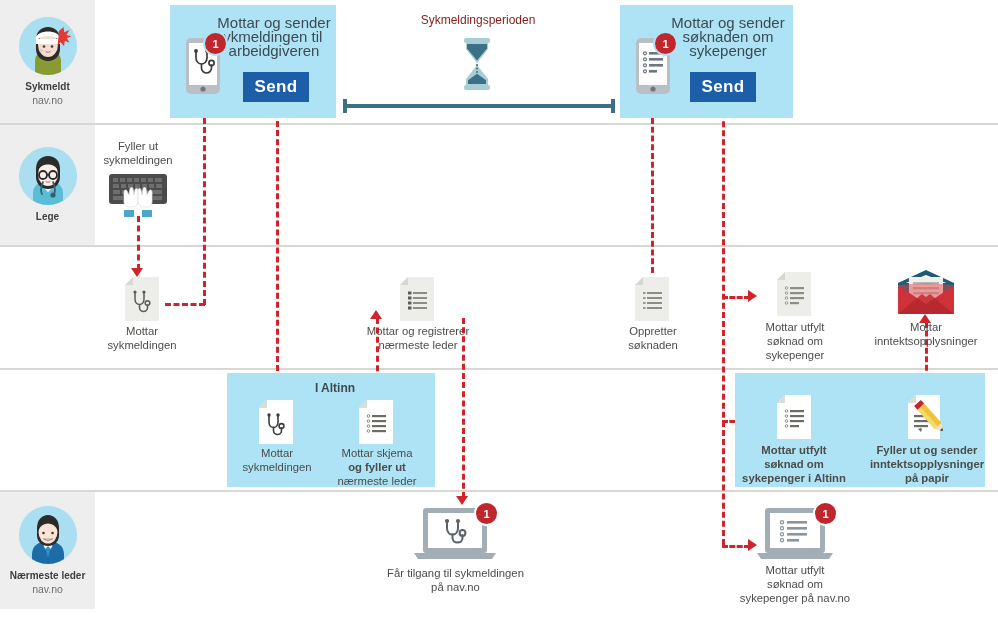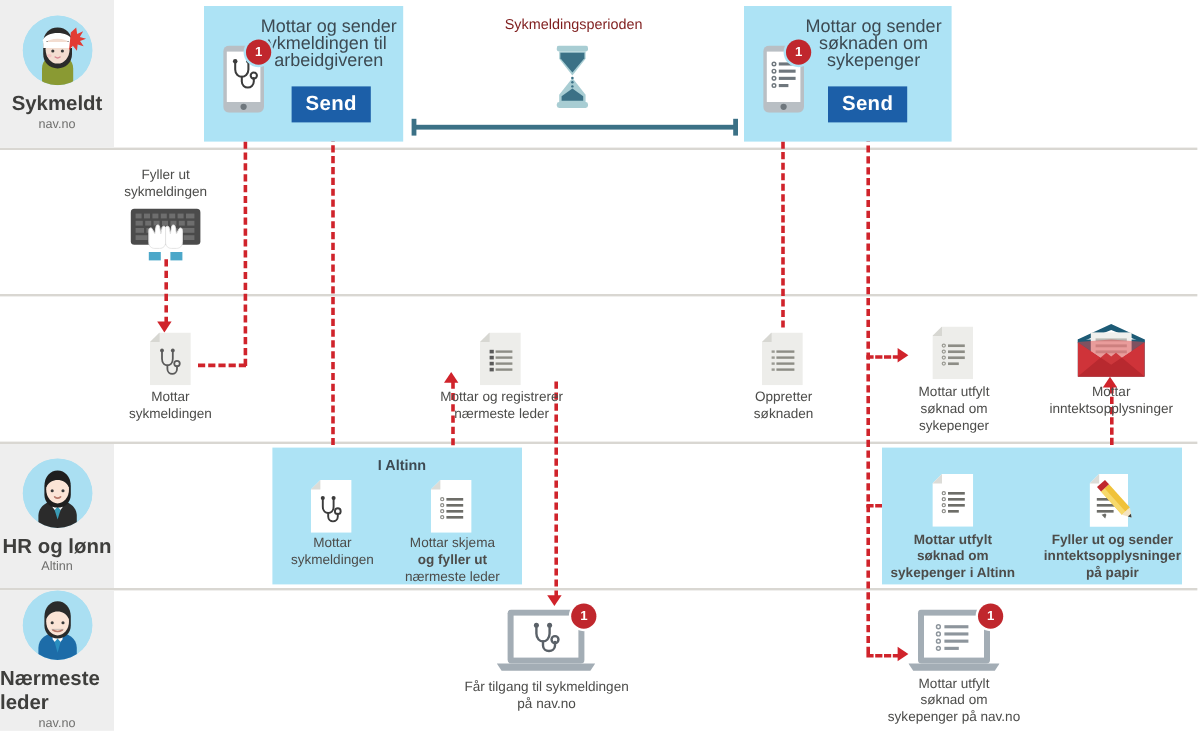--- a/index.html
+++ b/index.html
@@ -16,21 +16,21 @@
   .sidebar-cell{
     position:absolute;left:0;width:95px;
     background:#eeeeee;
     display:flex;flex-direction:column;align-items:center;justify-content:center;
   }
   .avatar{
     width:58px;height:58px;border-radius:50%;
     background:#aadff2;position:relative;overflow:hidden;flex:none;
   }
   .actor-name{
-    font-size:17px;font-weight:bold;color:#3e3e3c;margin-top:6px;line-height:1.15;
+    font-size:10px;font-weight:bold;color:#3e3e3c;margin-top:6px;line-height:1.15;
     text-align:left;letter-spacing:0px;
   }
   .actor-sub{font-size:10.5px;color:#6f6f6d;text-align:center;line-height:1.15;margin-top:1px;}
 
   
   .panel{position:absolute;background:#ade3f5;}
   .panel-title{
     position:absolute;font-size:15px;color:#3d4a52;text-align:center;line-height:1.28;
   }
 
@@ -95,40 +95,42 @@
         <circle cx="33" cy="29.5" r="1.3" fill="#3a3a3a"></circle>
         <path d="M27 34.5q2 1.6 4 0" stroke="#d98b95" stroke-width="1.3" fill="none" stroke-linecap="round"></path>
         <ellipse cx="22" cy="33.5" rx="2" ry="1.4" fill="#f2bfc0" opacity=".8"></ellipse>
         <path d="M40 14l4.5-4 .8 5.3 5-2.2-2.8 4.8 5.2 1.3-5 2 3 4.4-5-1.6-.6 5.2-3.4-4-3.2 3.6z" fill="#e23b33"></path>
       </svg>
     </div>
     <div class="actor-name">Sykmeldt</div>
     <div class="actor-sub">nav.no</div>
   </div>
 
-
-
-  <div class="sidebar-cell" style="top:370px;height:120px;">
+  <div class="sidebar-cell" style="top:125px;height:120px;">
     <div class="avatar">
       <svg width="58" height="58" viewBox="0 0 58 58">
         <circle cx="29" cy="29" r="29" fill="#aadff2"></circle>
-        <path d="M13 48c0-8 7-13 16-13s16 5 16 13v10H13z" fill="#2b2b2b"></path>
-        <path d="M24 34h10l-1 7-4 5-4-5z" fill="#ffffff"></path>
-        <path d="M29 40l2.5 3-2.5 8-2.5-8z" fill="#3b9cb5"></path>
-        <path d="M18 23c0-8 5-13 11-13s11 5 11 13v7c0 7-5 11-11 11s-11-4-11-11z" fill="#1f1f1f"></path>
-        <ellipse cx="29" cy="26" rx="9.5" ry="11.5" fill="#fbe4d6"></ellipse>
-        <path d="M18.5 21c2-6 6-9 10.5-9s8.5 3 10.5 9l-1 3c-2-4-5.5-6-9.5-6s-7.5 2-9.5 6z" fill="#1f1f1f"></path>
-        <circle cx="24.5" cy="27" r="1.3" fill="#3a3a3a"></circle>
-        <circle cx="33.5" cy="27" r="1.3" fill="#3a3a3a"></circle>
-        <path d="M26.5 32q2.5 2.2 5 0" stroke="#b97a6c" stroke-width="1.3" fill="none" stroke-linecap="round"></path>
+        <path d="M14 46c0-8 7-12 15-12s15 4 15 12v12H14z" fill="#5bbcd6"></path>
+        <path d="M24 33h10l-1 8-4 4-4-4z" fill="#ffffff"></path>
+        <path d="M17 22c0-8 5-13 12-13s12 5 12 13v8c0 7-5 12-12 12s-12-5-12-12z" fill="#2b2b2b"></path>
+        <ellipse cx="29" cy="27" rx="10" ry="12" fill="#fbeee6"></ellipse>
+        <path d="M17.5 20c2-6 6.5-9 11.5-9s9.5 3 11.5 9l-1.5 3c-2.5-4-6-5.5-10-5.5s-7.5 1.5-10 5.5z" fill="#2b2b2b"></path>
+        <circle cx="24" cy="28" r="4" fill="none" stroke="#2b2b2b" stroke-width="1.8"></circle>
+        <circle cx="34" cy="28" r="4" fill="none" stroke="#2b2b2b" stroke-width="1.8"></circle>
+        <path d="M28 28h2" stroke="#2b2b2b" stroke-width="1.6"></path>
+        <path d="M27 34.5q2 1.5 4 0" stroke="#c98b8b" stroke-width="1.2" fill="none" stroke-linecap="round"></path>
+        <path d="M24 35c-2 5-3 9-1 12" stroke="#37606e" stroke-width="1.8" fill="none" stroke-linecap="round"></path>
+        <path d="M34 35c2 5 3 9 1 12" stroke="#37606e" stroke-width="1.8" fill="none" stroke-linecap="round"></path>
+        <circle cx="34" cy="48" r="2.6" fill="#37606e"></circle>
       </svg>
     </div>
-    <div class="actor-name">HR og lønn</div>
-    <div class="actor-sub">Altinn</div>
-  </div>
+    <div class="actor-name">Lege</div>
+  </div>
+
+
 
   <div class="sidebar-cell" style="top:492px;height:117px;">
     <div class="avatar">
       <svg width="58" height="58" viewBox="0 0 58 58">
         <circle cx="29" cy="29" r="29" fill="#aadff2"></circle>
         <path d="M13 48c0-8 7-13 16-13s16 5 16 13v10H13z" fill="#1d6ca8"></path>
         <path d="M24 34h10l-1 7-4 5-4-5z" fill="#ffffff"></path>
         <path d="M29 40l2.5 3-2.5 9-2.5-9z" fill="#2a8fc0"></path>
         <path d="M18 22c0-8 5-13 11-13s11 5 11 13v7c0 7-5 11-11 11s-11-4-11-11z" fill="#2b2b2b"></path>
         <ellipse cx="29" cy="26" rx="9.5" ry="11.5" fill="#fbe4d6"></ellipse>

